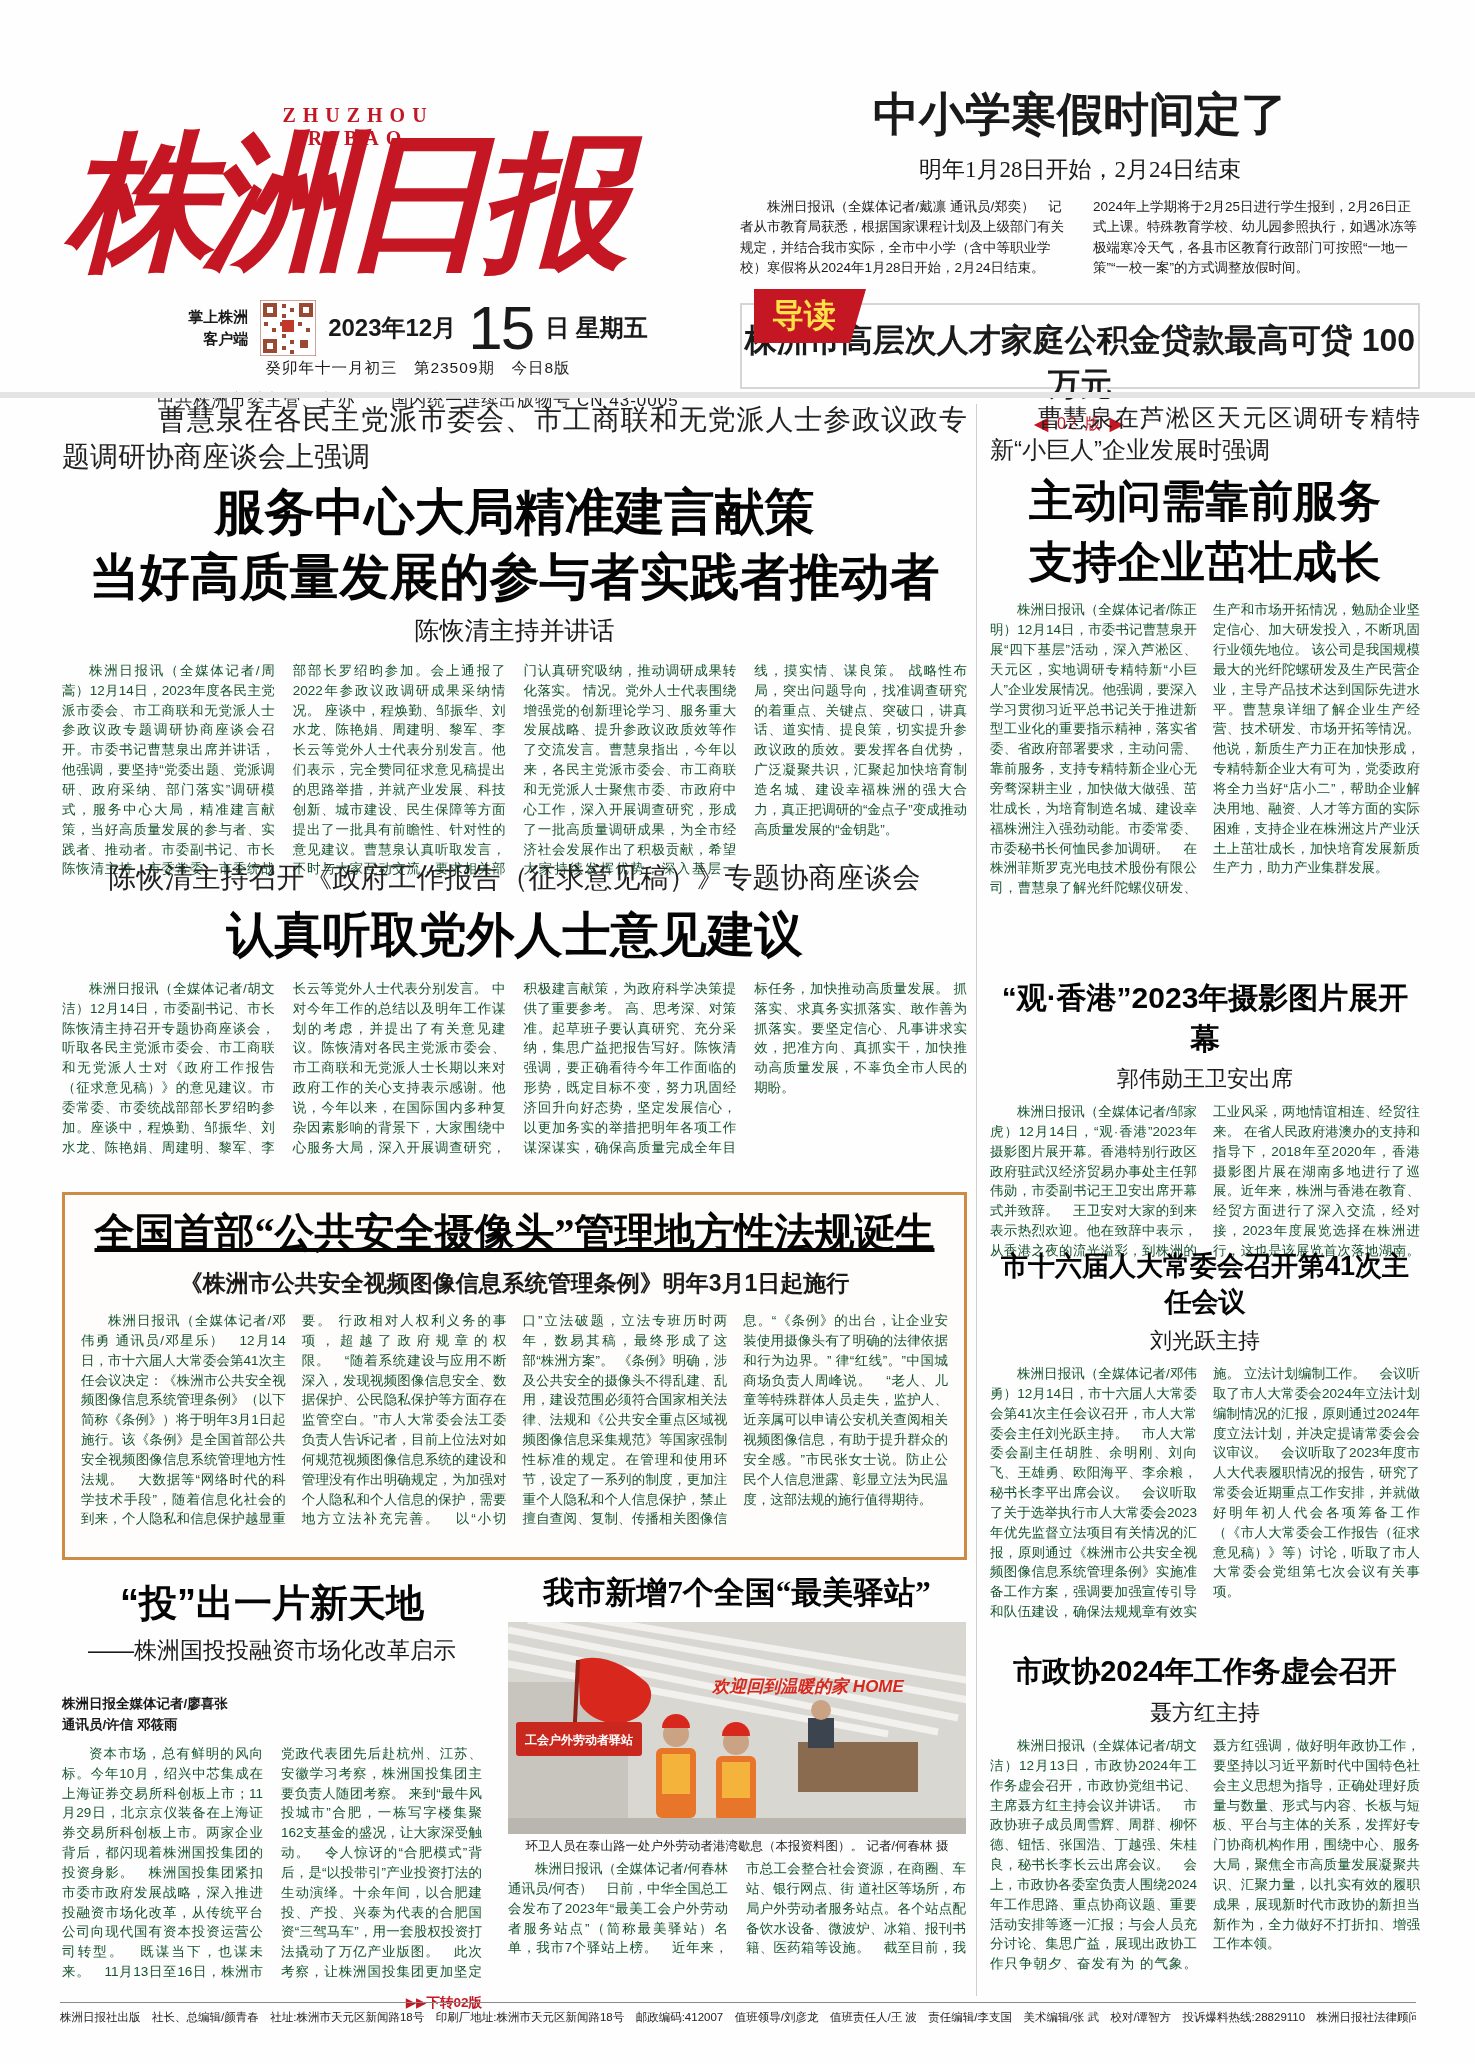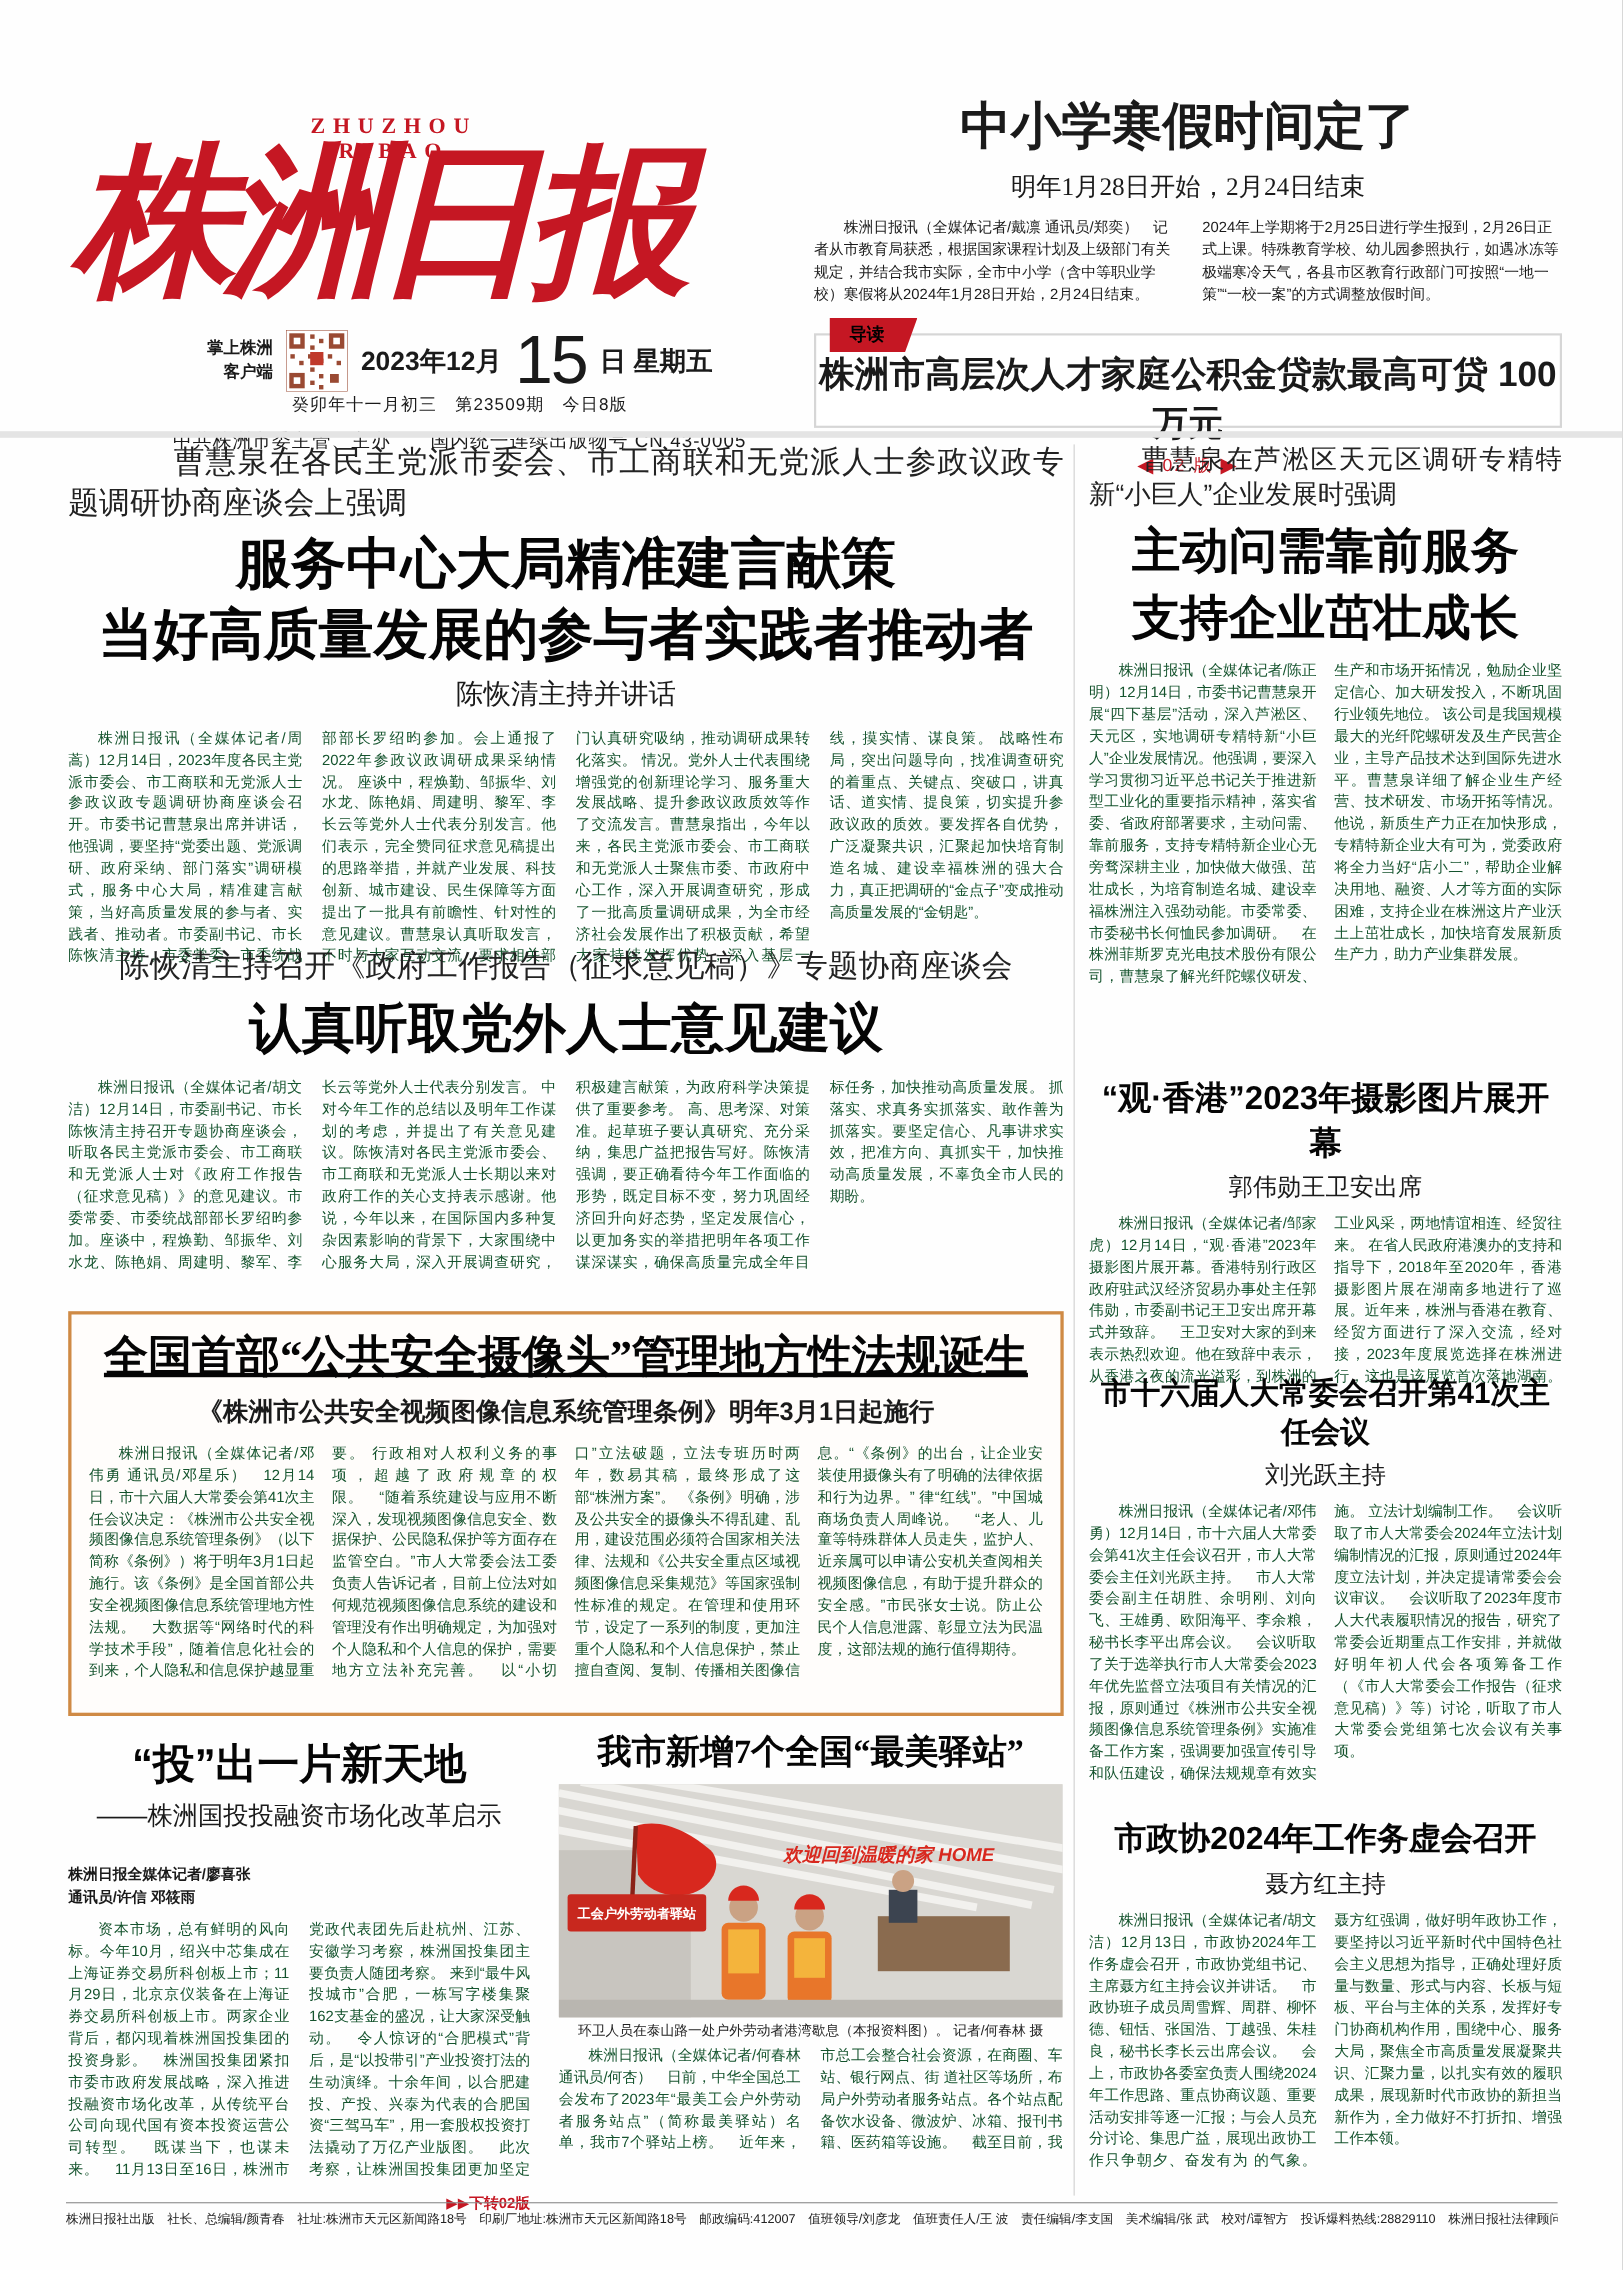--- a/index.html
+++ b/index.html
@@ -24,21 +24,21 @@
   .qr{width:56px;height:56px;display:block;}
 
   
   .tr{left:740px;top:84px;width:680px;}
   .tr-h{font-size:46px;font-weight:900;}
   .tr-sub{font-size:23px;margin-top:8px;}
   .tr-body{margin-top:12px;column-count:2;column-gap:26px;font-size:13.5px;line-height:1.5;height:108px;overflow:hidden;text-indent:2em;}
 
   
   .daodu{left:740px;top:303px;width:676px;height:82px;border:2px solid #d6d6d6;background:#fff;}
-  .daodu-tab{position:absolute;left:12px;top:-16px;background:#c51723;color:#000000;font-size:16px;font-weight:bold;
+  .daodu-tab{position:absolute;left:12px;top:-16px;background:#c51723;color:#fde047;font-size:32px;font-weight:bold;
              padding:5px 30px 5px 18px;clip-path:polygon(0 0,100% 0,86% 100%,0 100%);}
   .daodu-h{font-size:32px;font-weight:900;margin-top:14px;}
   .daodu-ref{margin-top:4px;font-size:16px;color:#c51723;letter-spacing:2px;}
   .daodu-ref .arw{font-size:19px;position:relative;top:1px;}
 
   .hrule{left:0;top:392px;width:1475px;height:6px;background:#e4e4e4;}
   .vrule{left:976px;top:404px;width:1px;height:1592px;background:#cfcfcf;}
 
   .kicker{font-size:28px;color:#222;line-height:1.32;}
   .hl{font-weight:900;color:#050505;}

